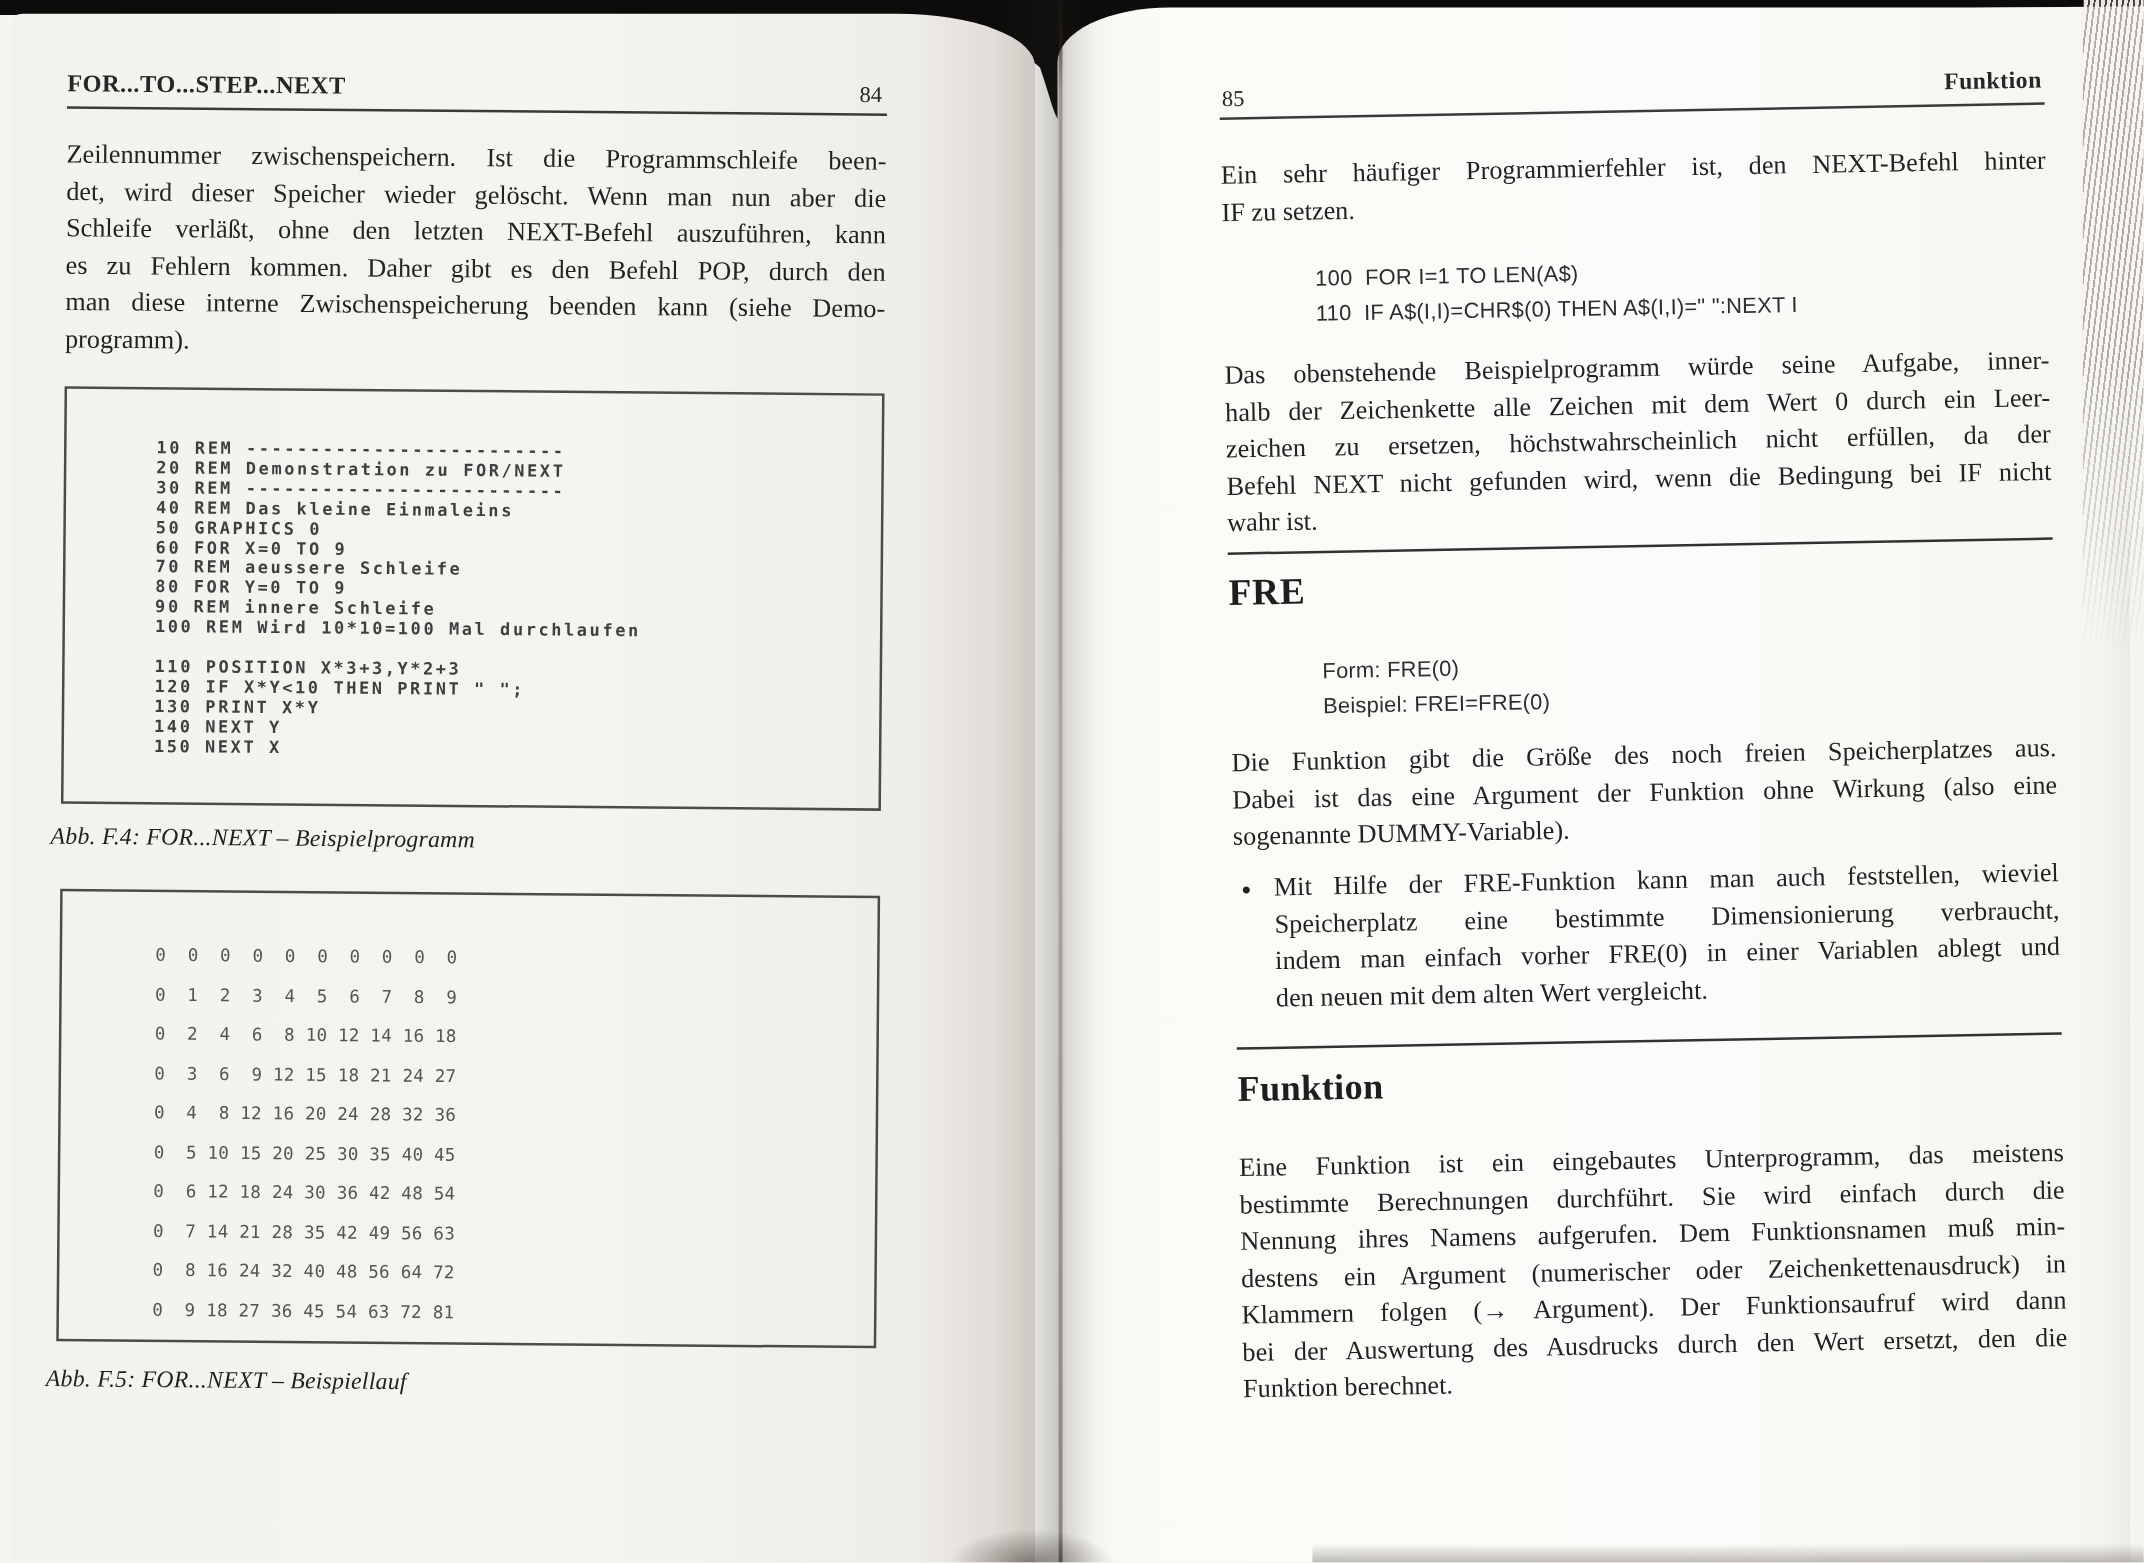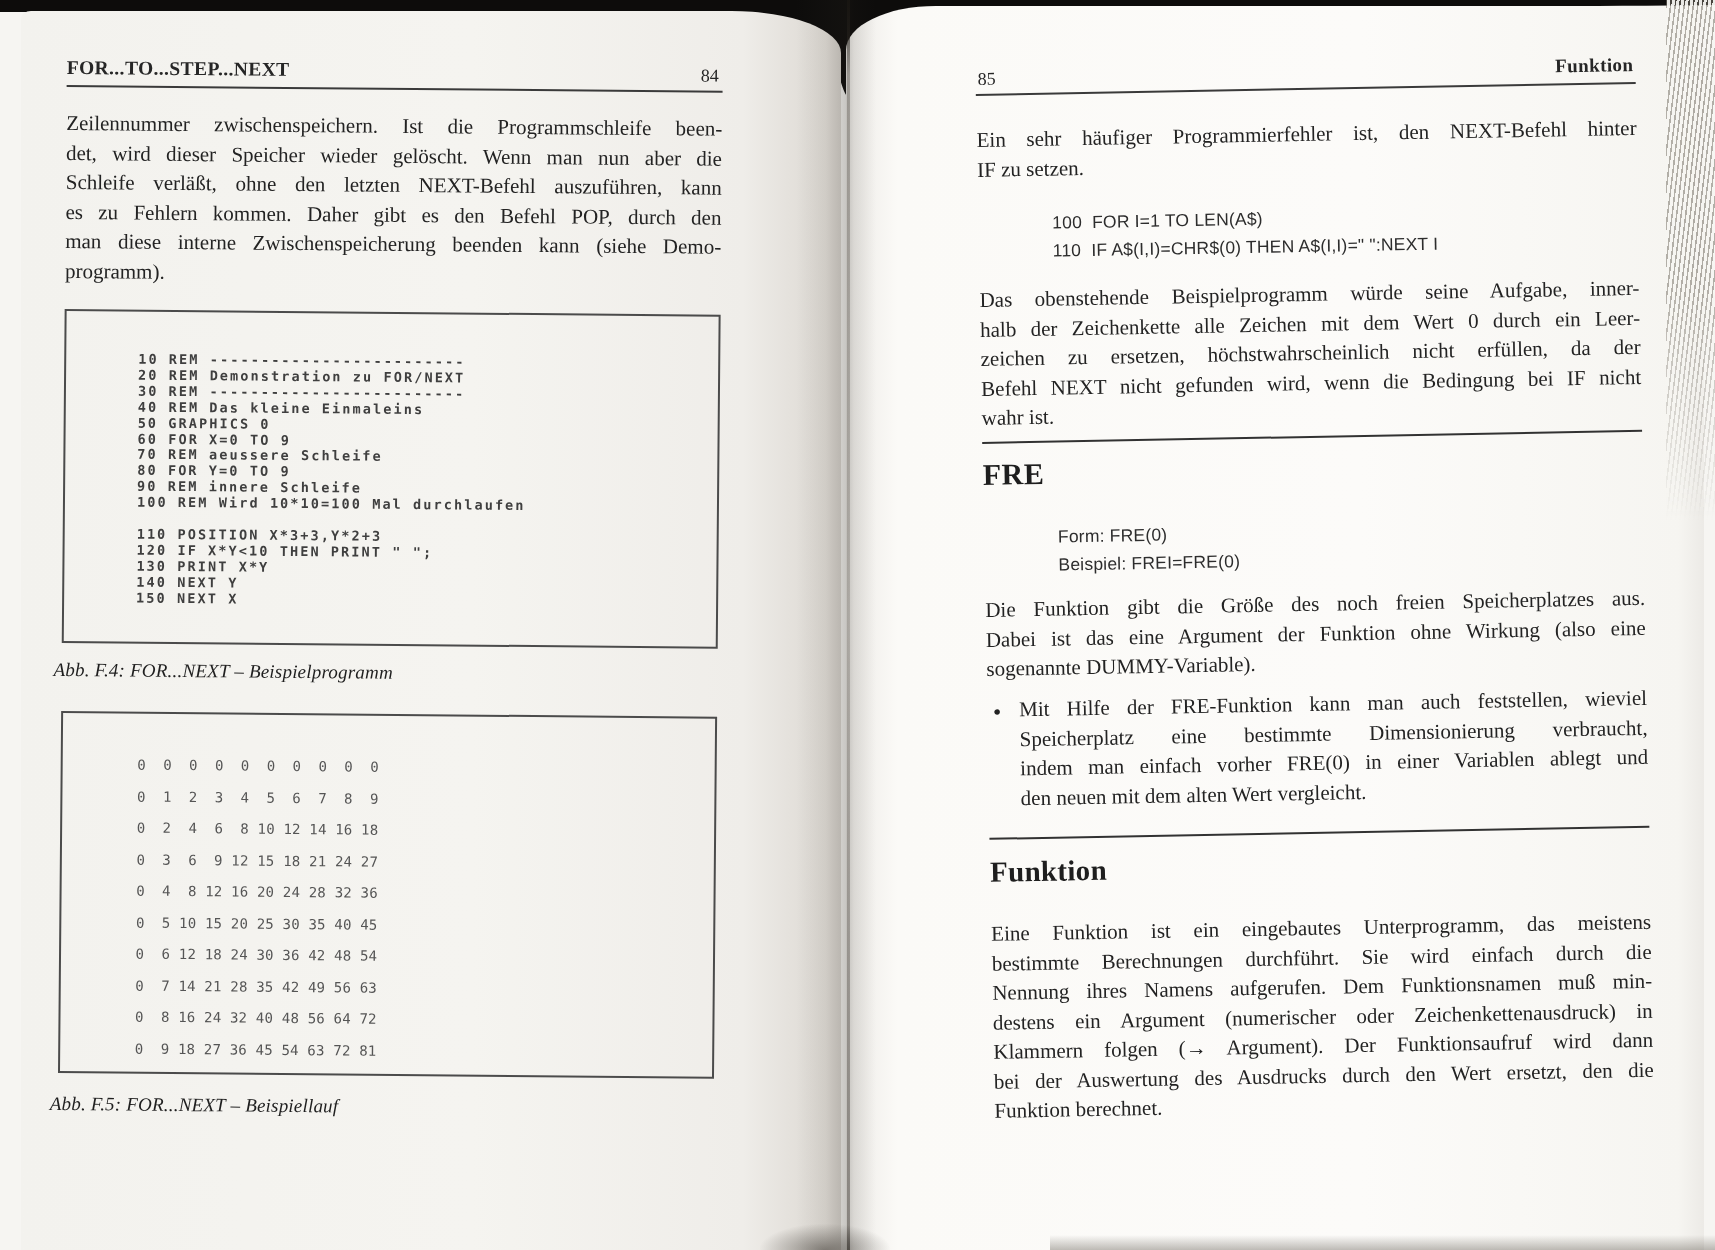--- a/index.html
+++ b/index.html
@@ -7,21 +7,21 @@
     width:1715px;height:1250px;
     position:relative;overflow:hidden;
     background:#f6f5f2;
     font-family:"Liberation Serif", serif;
     color:#262626;
   }
   
   .scan-top{position:absolute;left:0;top:0;width:1715px;height:110px;pointer-events:none;}
   .page{position:absolute;}
   .page-left{
-    left:21px;top:11px;width:820px;height:1239px;
+    left:8px;top:11px;width:820px;height:1239px;
     background:linear-gradient(to right,#f3f2ee 0%,#f5f4f0 55%,#efede9 88%,#dbd7d1 99%);
     border-top-left-radius:10px 8px;
     border-top-right-radius:110px 42px;
   }
   .page-right{
     left:846px;top:6px;width:858px;height:1244px;
     background:linear-gradient(to right,#eceae6 0%,#fbfaf7 6%,#fcfbf9 60%,#f6f5f1 97%,#eceae6 100%);
     border-top-left-radius:90px 44px;
     border-top-right-radius:14px 10px;
   }

